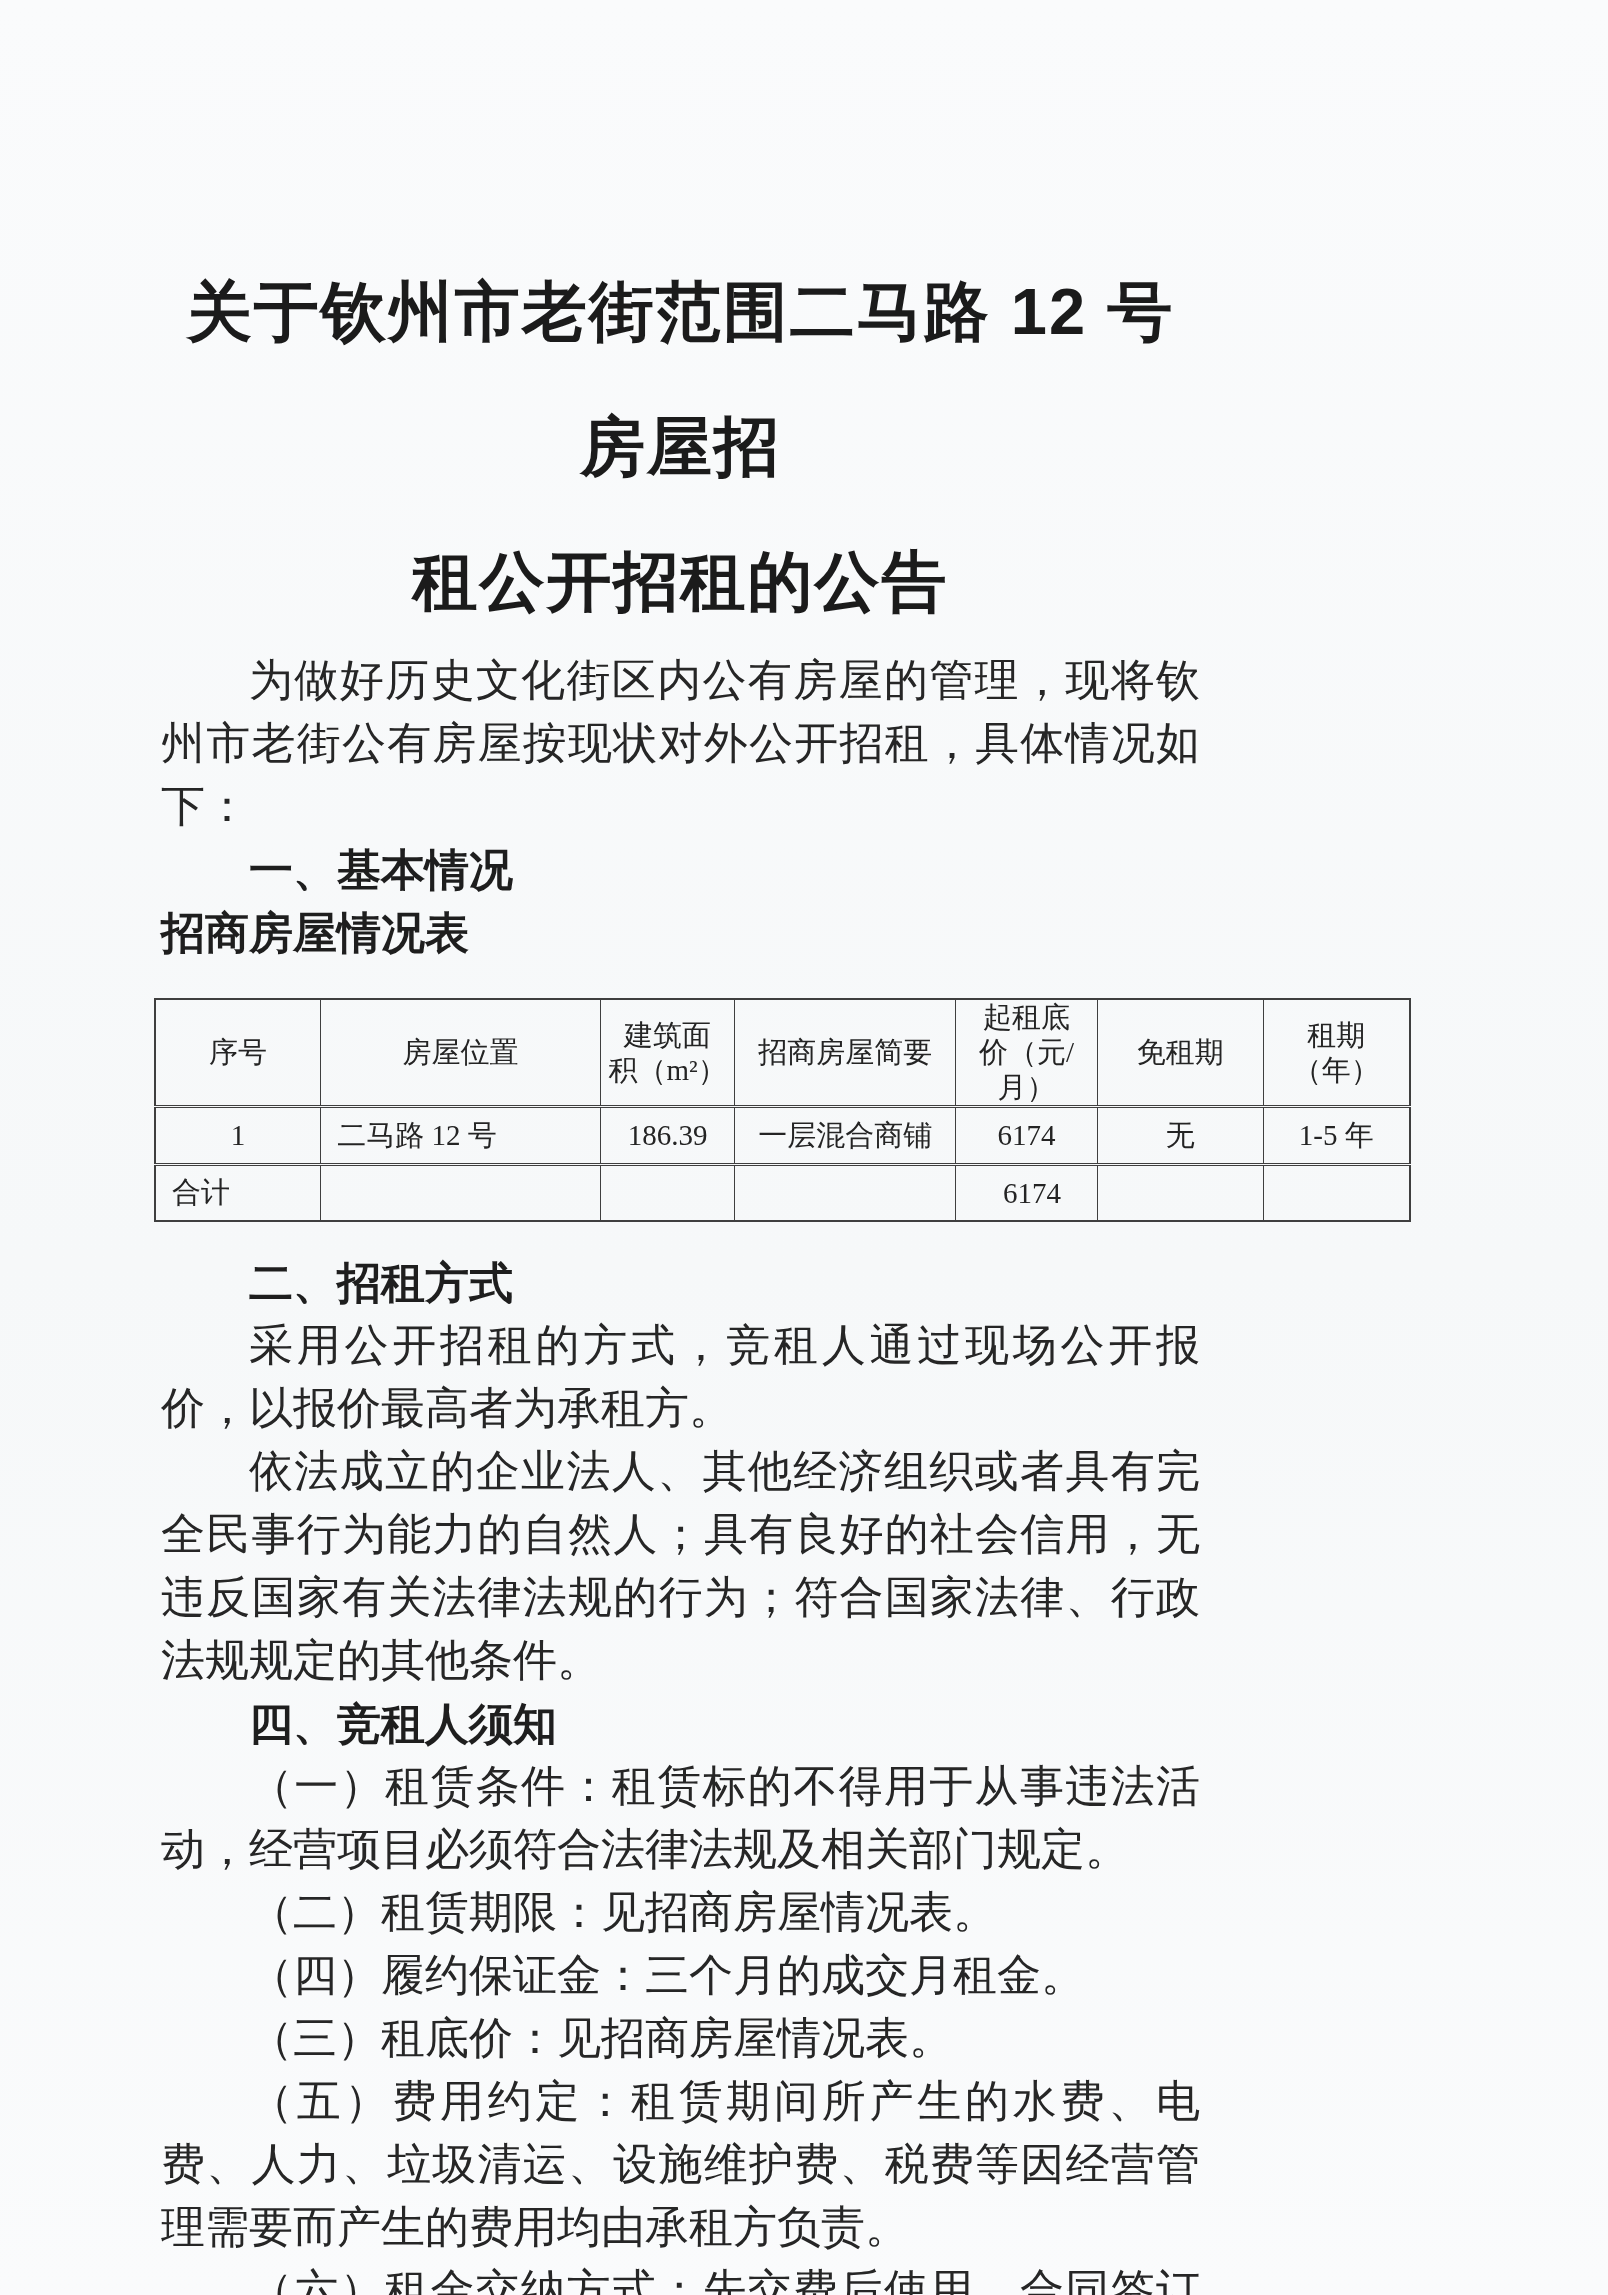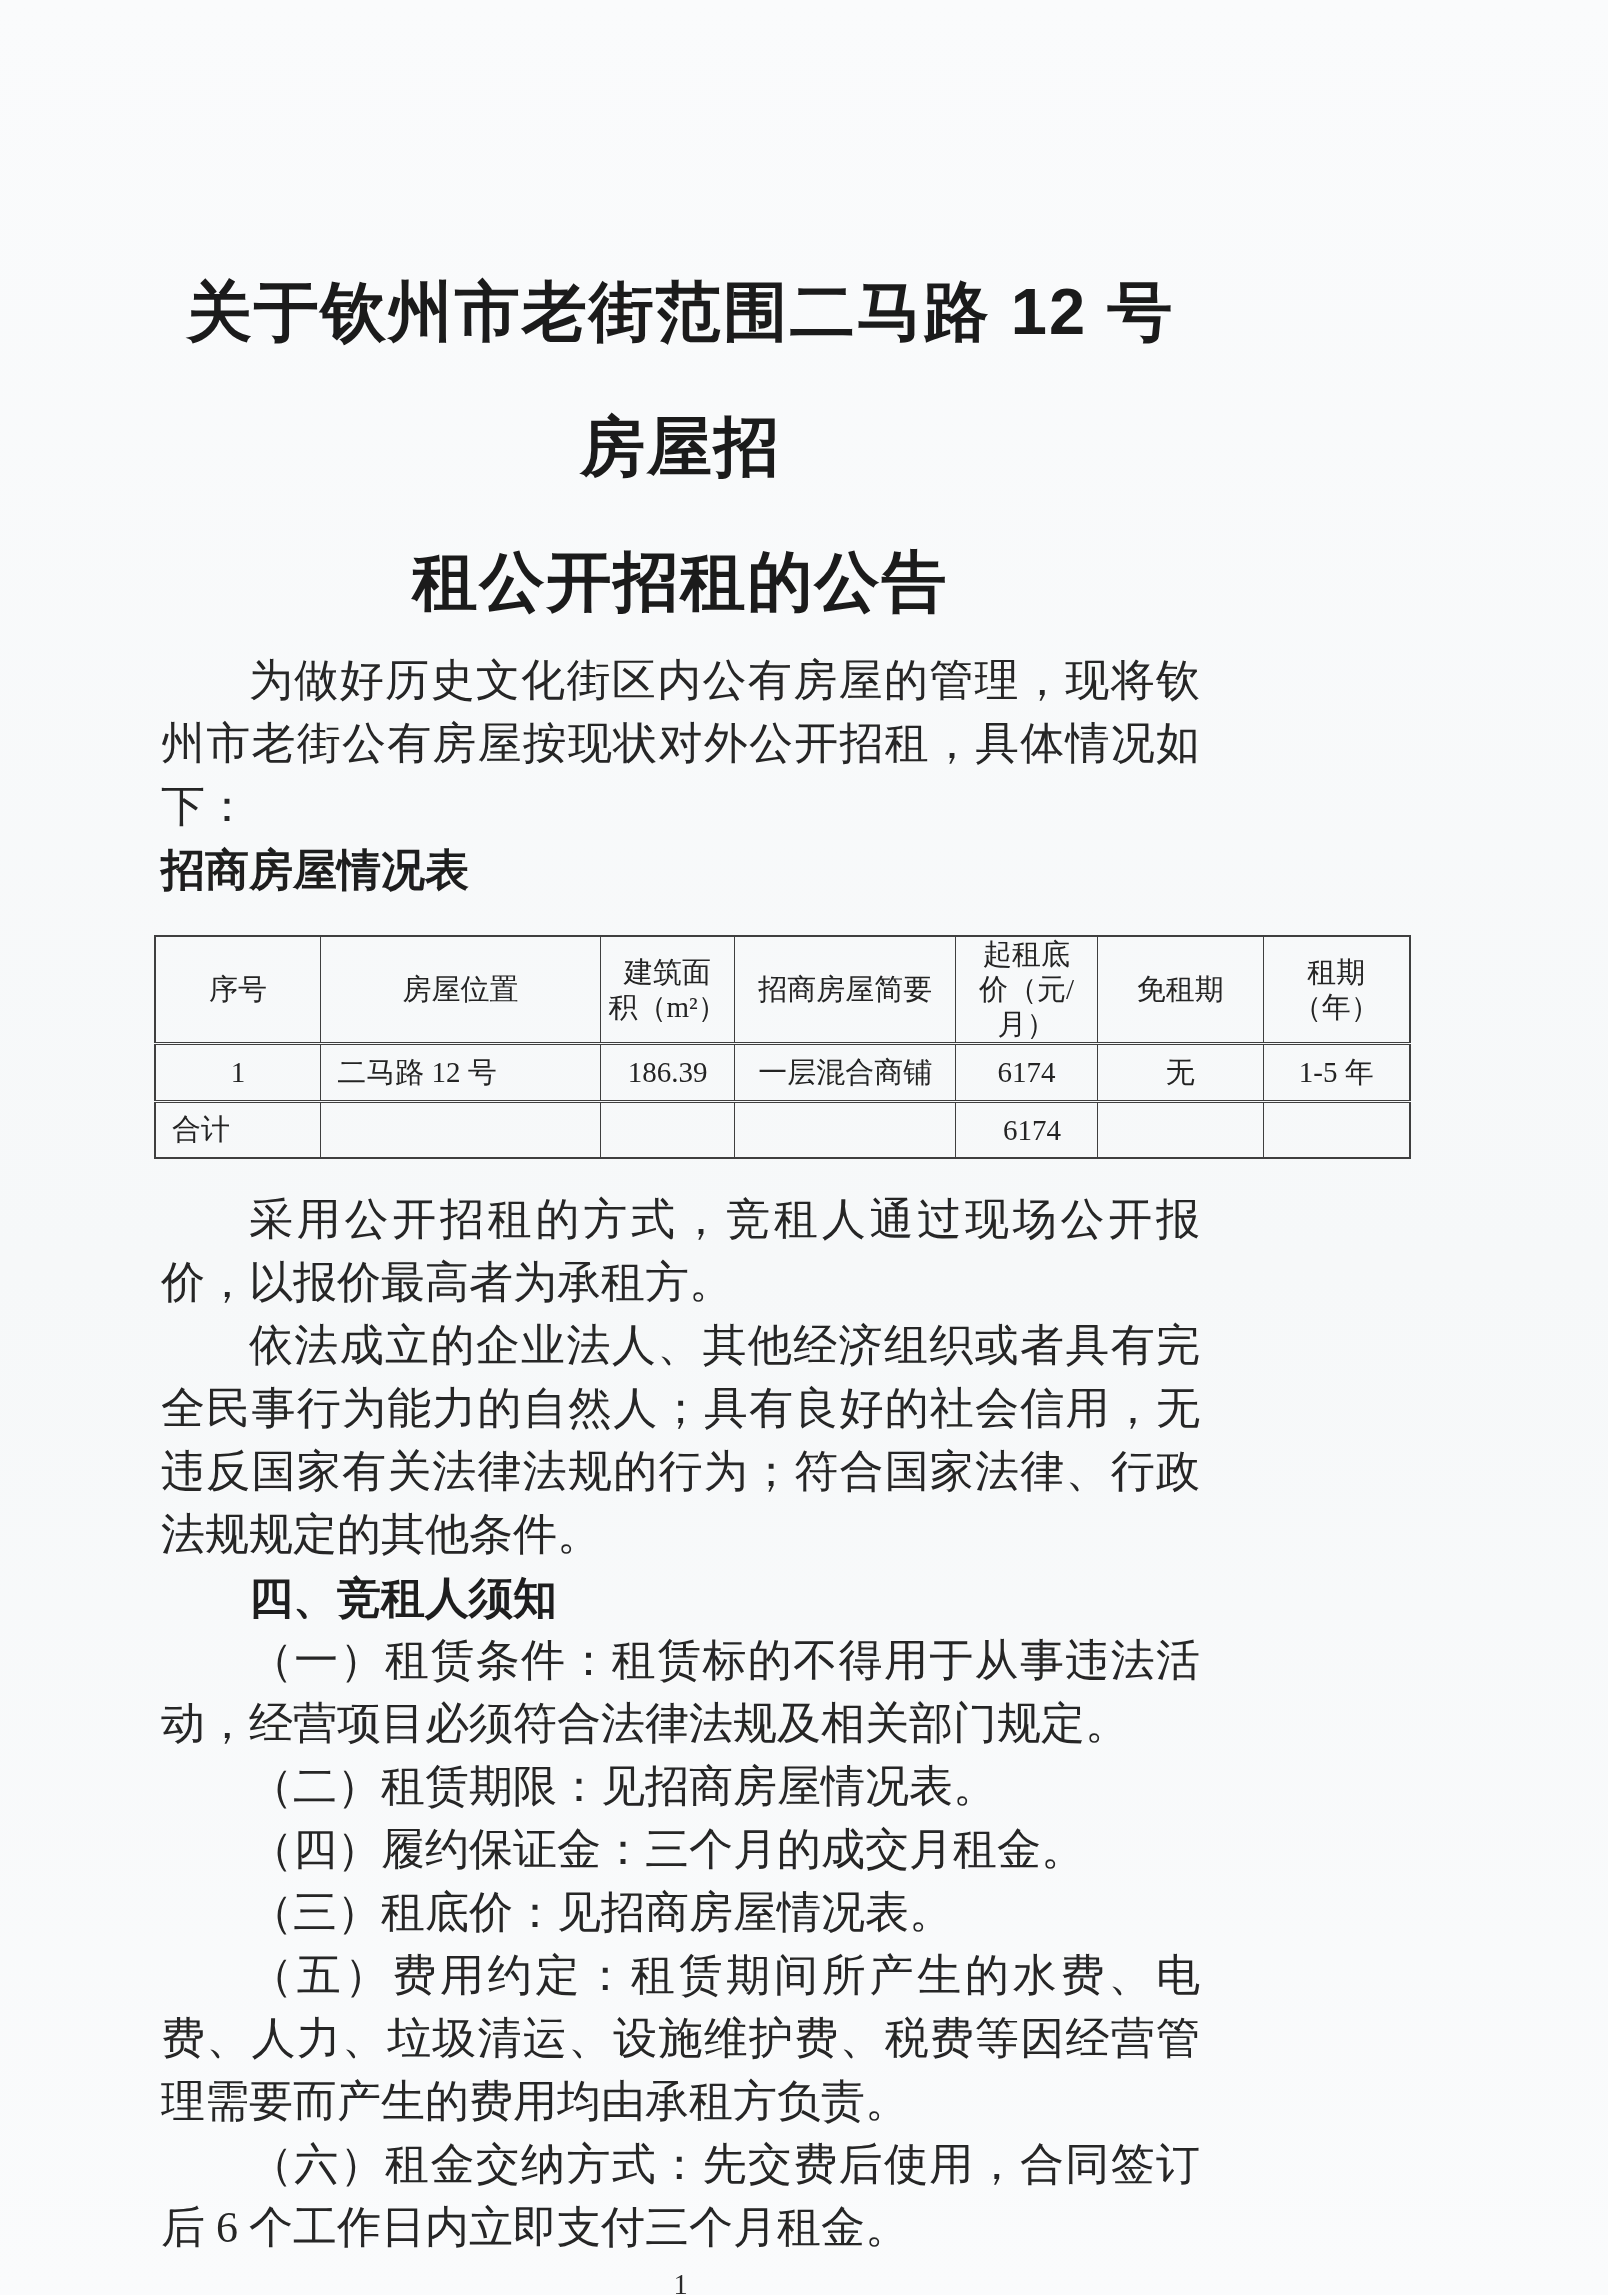--- a/index.html
+++ b/index.html
@@ -90,20 +90,21 @@
 
 <div class="page">
 
   <h1 class="title">
     <span class="tline">关于钦州市老街范围二马路 12 号房屋招</span>
     <span class="tline">租公开招租的公告</span>
   </h1>
 
   <p class="body indent">为做好历史文化街区内公有房屋的管理，现将钦州市老街公有房屋按现状对外公开招租，具体情况如下：</p>
 
+  <h2 class="heading">一、基本情况</h2>
   <div class="table-caption">招商房屋情况表</div>
 
   <table class="housing-table">
     <colgroup>
       <col style="width:13.2%">
       <col style="width:22.3%">
       <col style="width:10.7%">
       <col style="width:17.6%">
       <col style="width:11.3%">
       <col style="width:13.2%">
@@ -139,20 +140,21 @@
         <td></td>
         <td></td>
         <td></td>
         <td>6174</td>
         <td></td>
         <td></td>
       </tr>
     </tbody>
   </table>
 
+  <h2 class="heading">二、招租方式</h2>
   <p class="body indent">采用公开招租的方式，竞租人通过现场公开报价，以报价最高者为承租方。</p>
 
   <p class="body indent">依法成立的企业法人、其他经济组织或者具有完全民事行为能力的自然人；具有良好的社会信用，无违反国家有关法律法规的行为；符合国家法律、行政法规规定的其他条件。</p>
 
   <h2 class="heading">四、竞租人须知</h2>
   <p class="body indent">（一）租赁条件：租赁标的不得用于从事违法活动，经营项目必须符合法律法规及相关部门规定。</p>
   <p class="body indent">（二）租赁期限：见招商房屋情况表。</p>
   <p class="body indent">（四）履约保证金：三个月的成交月租金。</p>
   <p class="body indent">（三）租底价：见招商房屋情况表。</p>
   <p class="body indent">（五）费用约定：租赁期间所产生的水费、电费、人力、垃圾清运、设施维护费、税费等因经营管理需要而产生的费用均由承租方负责。</p>

